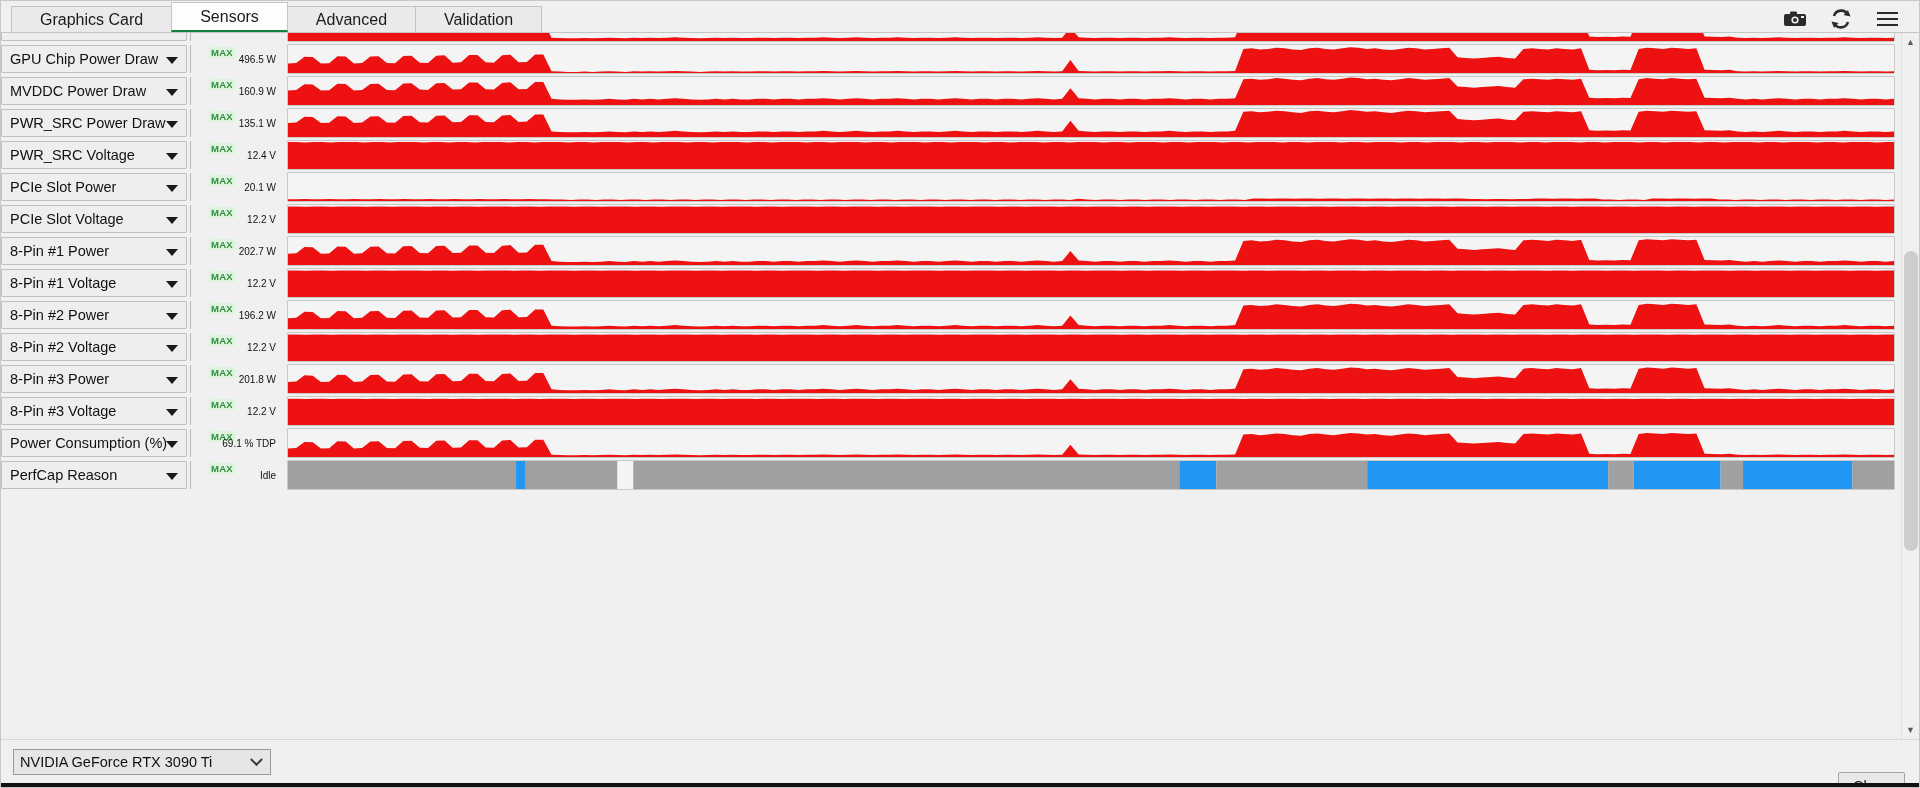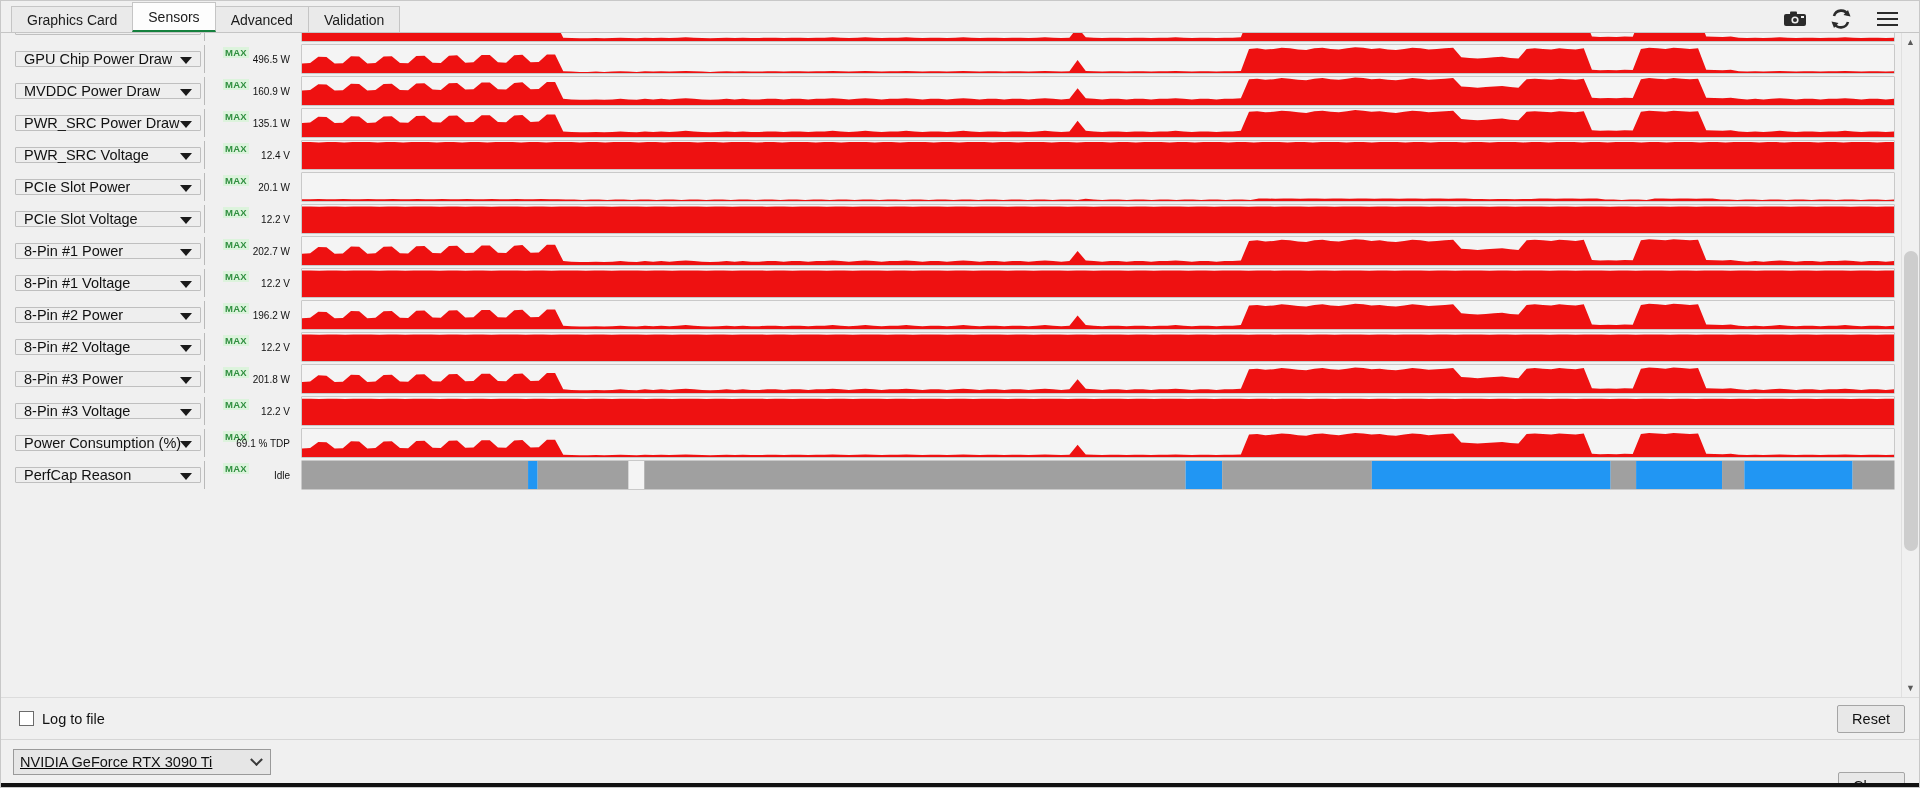--- a/index.html
+++ b/index.html
@@ -52,23 +52,23 @@
   
   .tabstrip {
     height: 32px; flex: 0 0 32px;
     background: #f0f0f0;
     display: flex; align-items: flex-end;
     padding-left: 10px;
     position: relative;
     border-bottom: 1px solid #c5c5c5;
   }
   .tab {
-    height: 26px; padding: 0 15px;
+    height: 26px; padding: 0 28px;
     display: flex; align-items: center;
-    font-size: 14px; color: #1b1b1b;
+    font-size: 16px; color: #1b1b1b;
     background: #eaeaea;
     border: 1px solid #c5c5c5;
     border-bottom: none;
     margin-right: -1px;
     white-space: nowrap;
   }
   .tab.active {
     background: #fdfdfd; height: 30px;
     position: relative; z-index: 3;
     border-bottom: 2px solid #15803d;
@@ -109,27 +109,26 @@
   }
 
   .row {
     height: 32px; flex: 0 0 32px;
     display: flex; align-items: stretch;
     background: #f0f0f0;
   }
 
   .cell-name {
     width: 186px; flex: 0 0 186px;
-    margin-left: 14px;
     background: #eeeeee;
     border: 1px solid #bfbfbf;
     border-radius: 1px;
     display: flex; align-items: center;
     position: relative;
-    height: 16px; align-self: center;
+    height: 28px; align-self: center;
   }
   .cell-name .lbl {
     font-size: 14.5px; color: #111; padding-left: 8px;
     white-space: nowrap; overflow: hidden;
   }
   .caret {
     position: absolute; right: 8px; top: 50%;
     width: 0; height: 0; margin-top: -2px;
     border-left: 6px solid transparent;
     border-right: 6px solid transparent;
@@ -224,21 +223,20 @@
     border-top: 1px solid #d6d6d6;
     position: relative;
   }
   .gpu-select {
     width: 258px; height: 26px;
     background: #e6e6e6;
     border: 1px solid #9a9a9a;
     display: flex; align-items: center;
     padding: 0 6px;
     position: relative;
-    text-decoration: underline;
   }
   .gpu-select .gtxt { font-size: 14.5px; color: #111; white-space: nowrap; }
   .chev {
     position: absolute; right: 9px; top: 50%; margin-top: -4px;
     width: 9px; height: 9px;
     border-right: 2px solid #3a3a3a;
     border-bottom: 2px solid #3a3a3a;
     transform: rotate(45deg) translate(-2px,-2px);
   }
   .close-btn { position: absolute; right: 14px; margin-top: 48px; }
@@ -530,25 +528,20 @@
 
       <div class="vscroll">
         <div class="vbtn">▲</div>
         <div class="vtrack">
           <div class="vthumb"></div>
         </div>
         <div class="vbtn">▼</div>
       </div>
     </div>
 
-    <div class="footer-log">
-      <span class="chk"></span>
-      <span class="chk-label">Log to file</span>
-      <button class="btn reset-btn">Reset</button>
-    </div>
 
     <div class="footer-bottom">
       <div class="gpu-select">
         <span class="gtxt">NVIDIA GeForce RTX 3090 Ti</span>
         <span class="chev"></span>
       </div>
       <button class="btn close-btn">Close</button>
     </div>
   </div>
 

